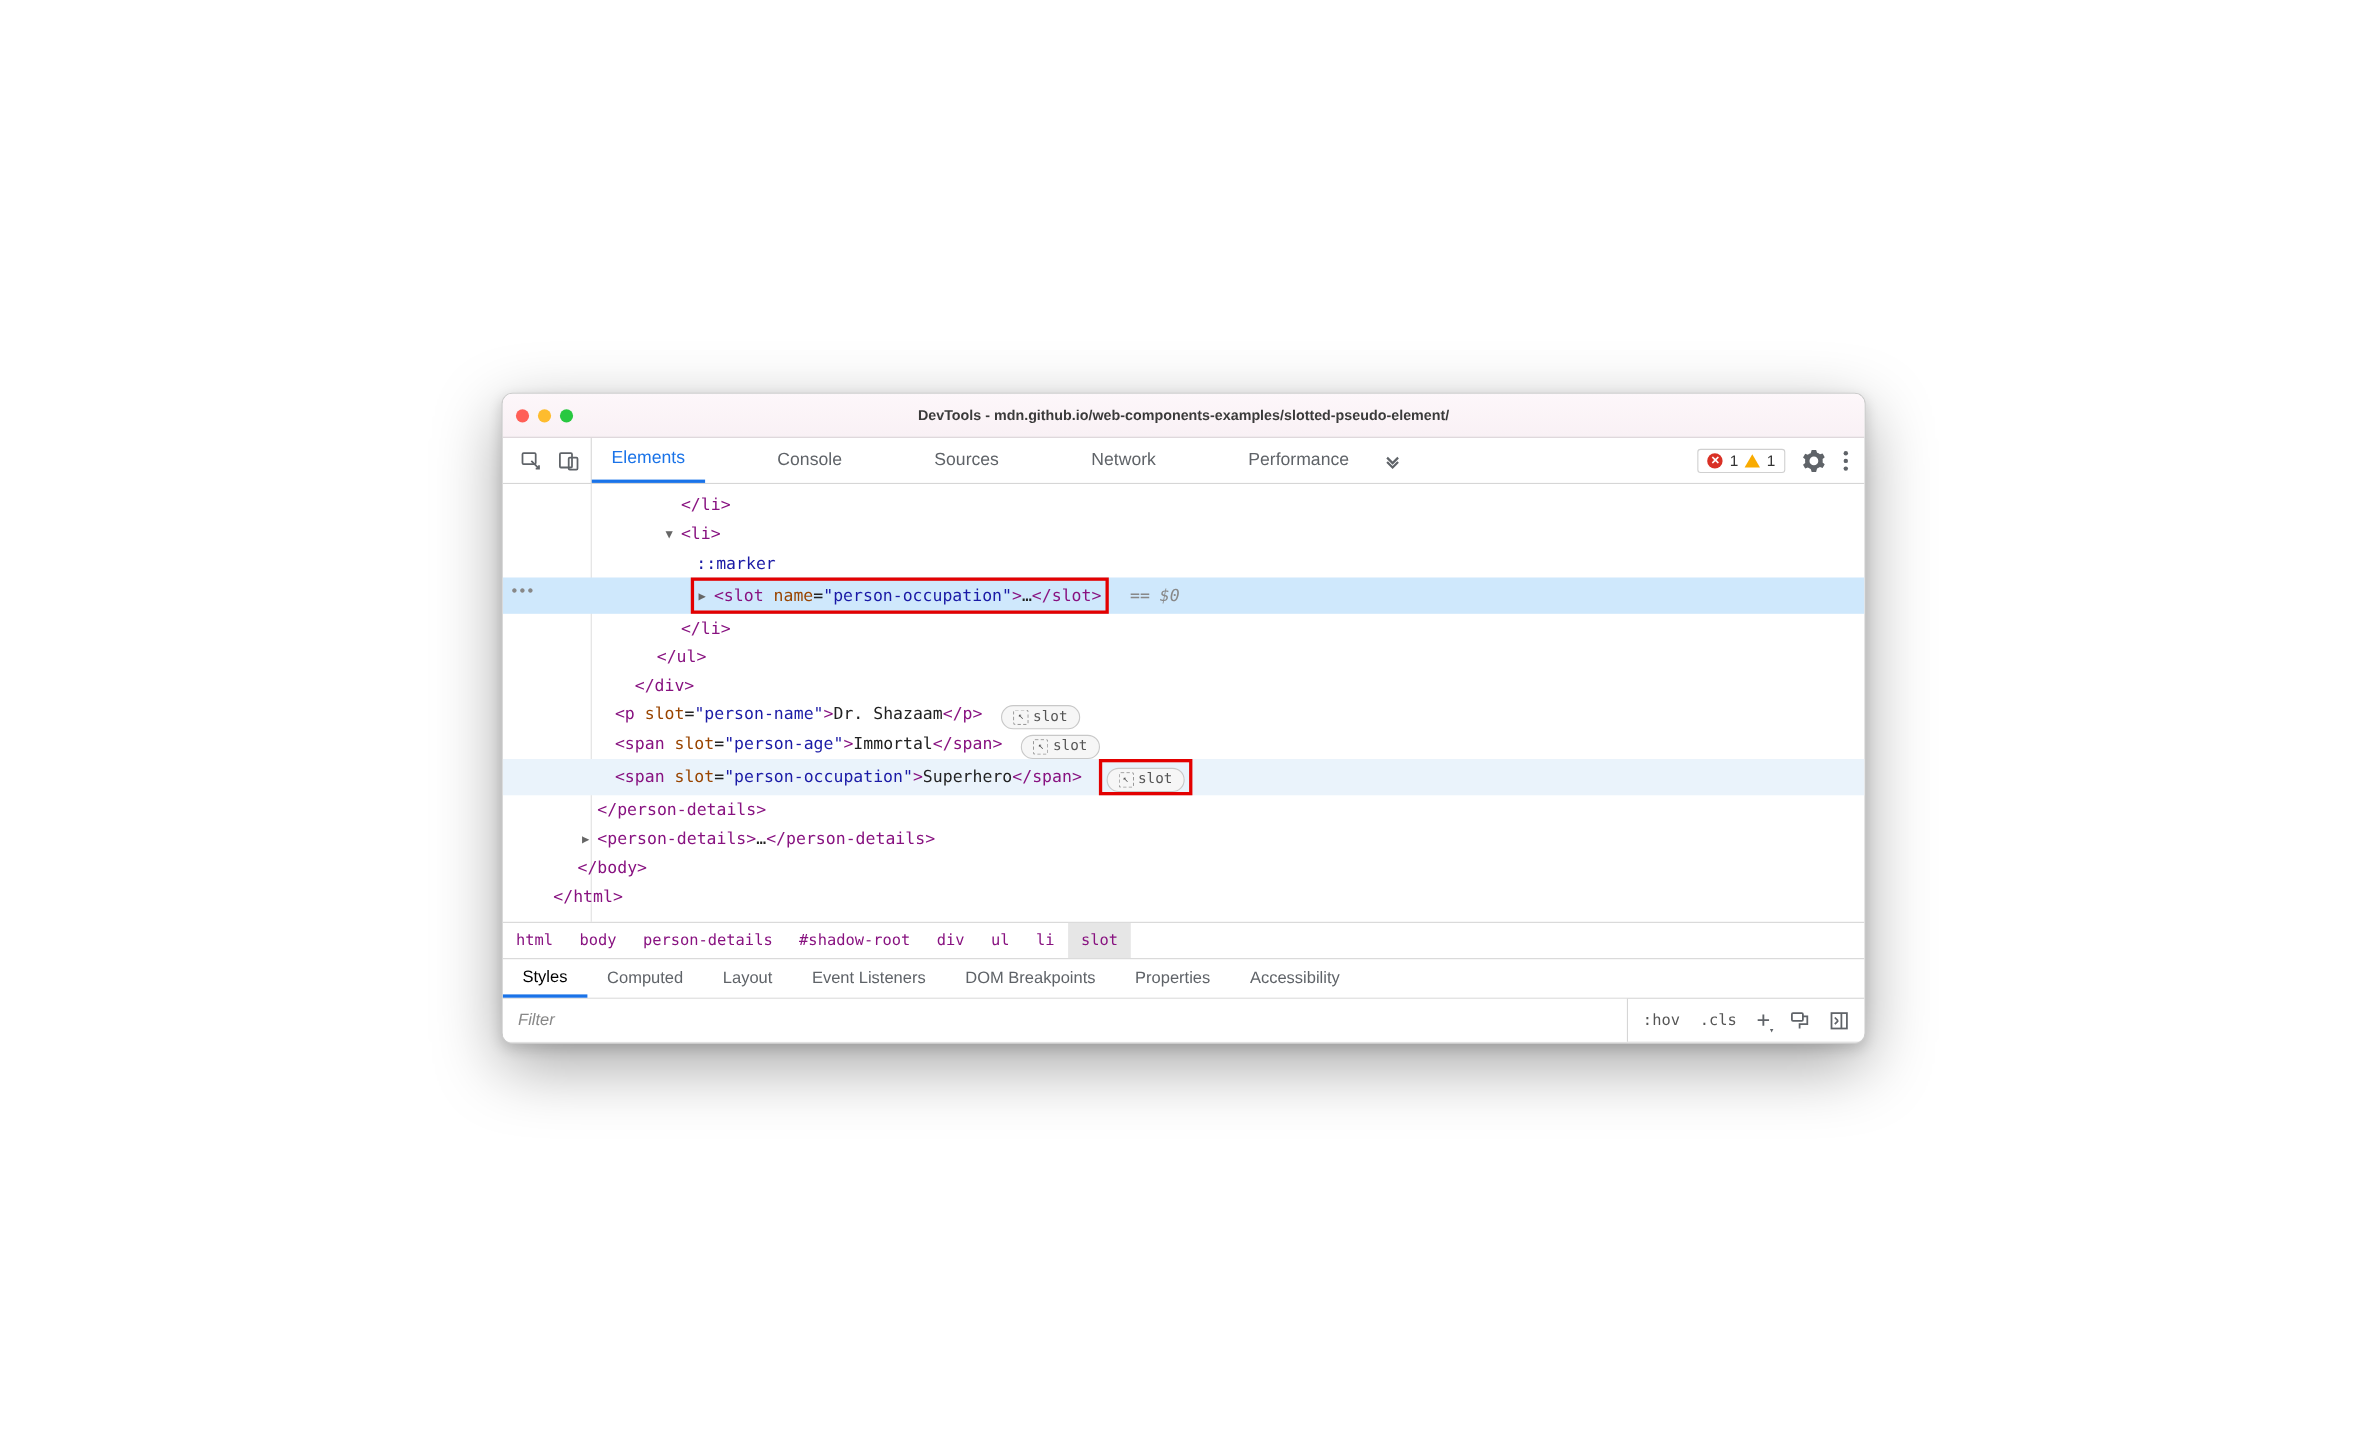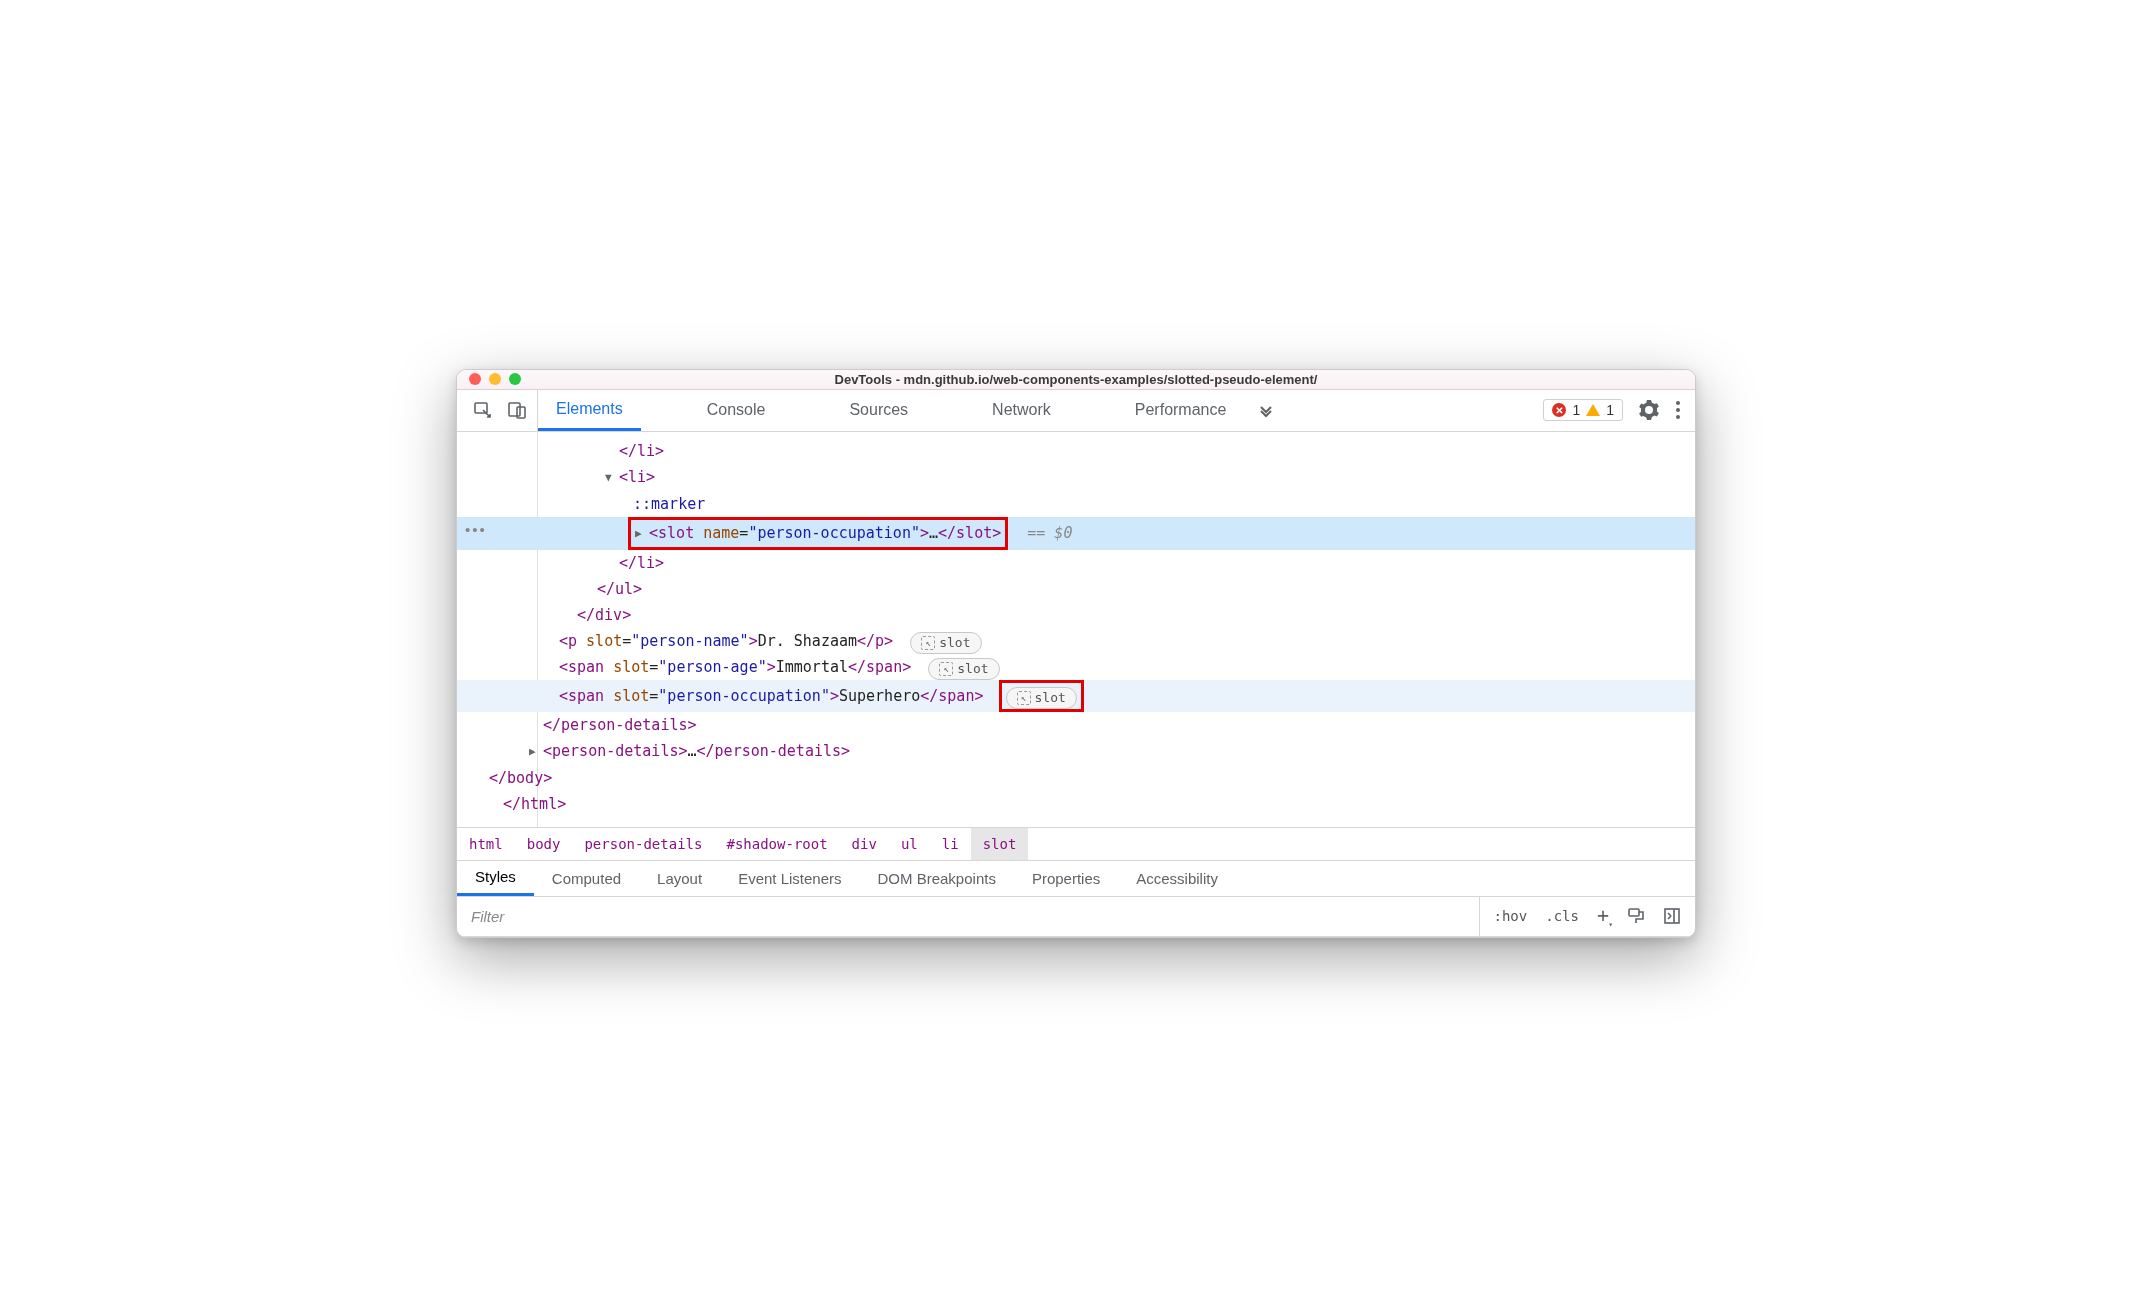--- a/index.html
+++ b/index.html
@@ -15,21 +15,21 @@
   .window {
     width: 1240px;
     background: #fff;
     border-radius: 10px;
     box-shadow: 0 20px 60px rgba(0,0,0,0.35), 0 4px 12px rgba(0,0,0,0.15);
     overflow: hidden;
     border: 1px solid #ccc;
   }
   
   .titlebar {
-    height: 20px;
+    height: 40px;
     background: linear-gradient(#fdf7fa, #f9f1f5);
     border-bottom: 1px solid #d8cfd4;
     display: flex;
     align-items: center;
     padding: 0 12px;
     position: relative;
   }
   .traffic { display: flex; gap: 8px; }
   .dot { width: 12px; height: 12px; border-radius: 50%; }
   .dot.red { background: #ff5f57; }
@@ -261,21 +261,21 @@
       <span class="redbox" style="margin-left:6px">
         <span class="slot-pill" style="margin-left:0">
             <span class="sicon">↖</span>
             <span>slot</span>
           </span>
       </span>
     </div>
 
     <div class="tree-row"><span class="indent" style="width:14px"></span><span class="tag">&lt;/person-details&gt;</span></div>
     <div class="tree-row"><span class="indent" style="width:0px"></span><span class="arrow right"></span><span class="tag">&lt;person-details&gt;</span><span>…</span><span class="tag">&lt;/person-details&gt;</span></div>
-    <div class="tree-row" style="padding-left:32px"><span class="tag">&lt;/body&gt;</span></div>
+    <div class="tree-row" style="padding-left:68px"><span class="tag">&lt;/body&gt;</span></div>
     <div class="tree-row" style="padding-left:46px"><span class="tag">&lt;/html&gt;</span></div>
   </div>
 
   <div class="crumbs">
     <div class="c">html</div>
     <div class="c">body</div>
     <div class="c">person-details</div>
     <div class="c">#shadow-root</div>
     <div class="c">div</div>
     <div class="c">ul</div>

